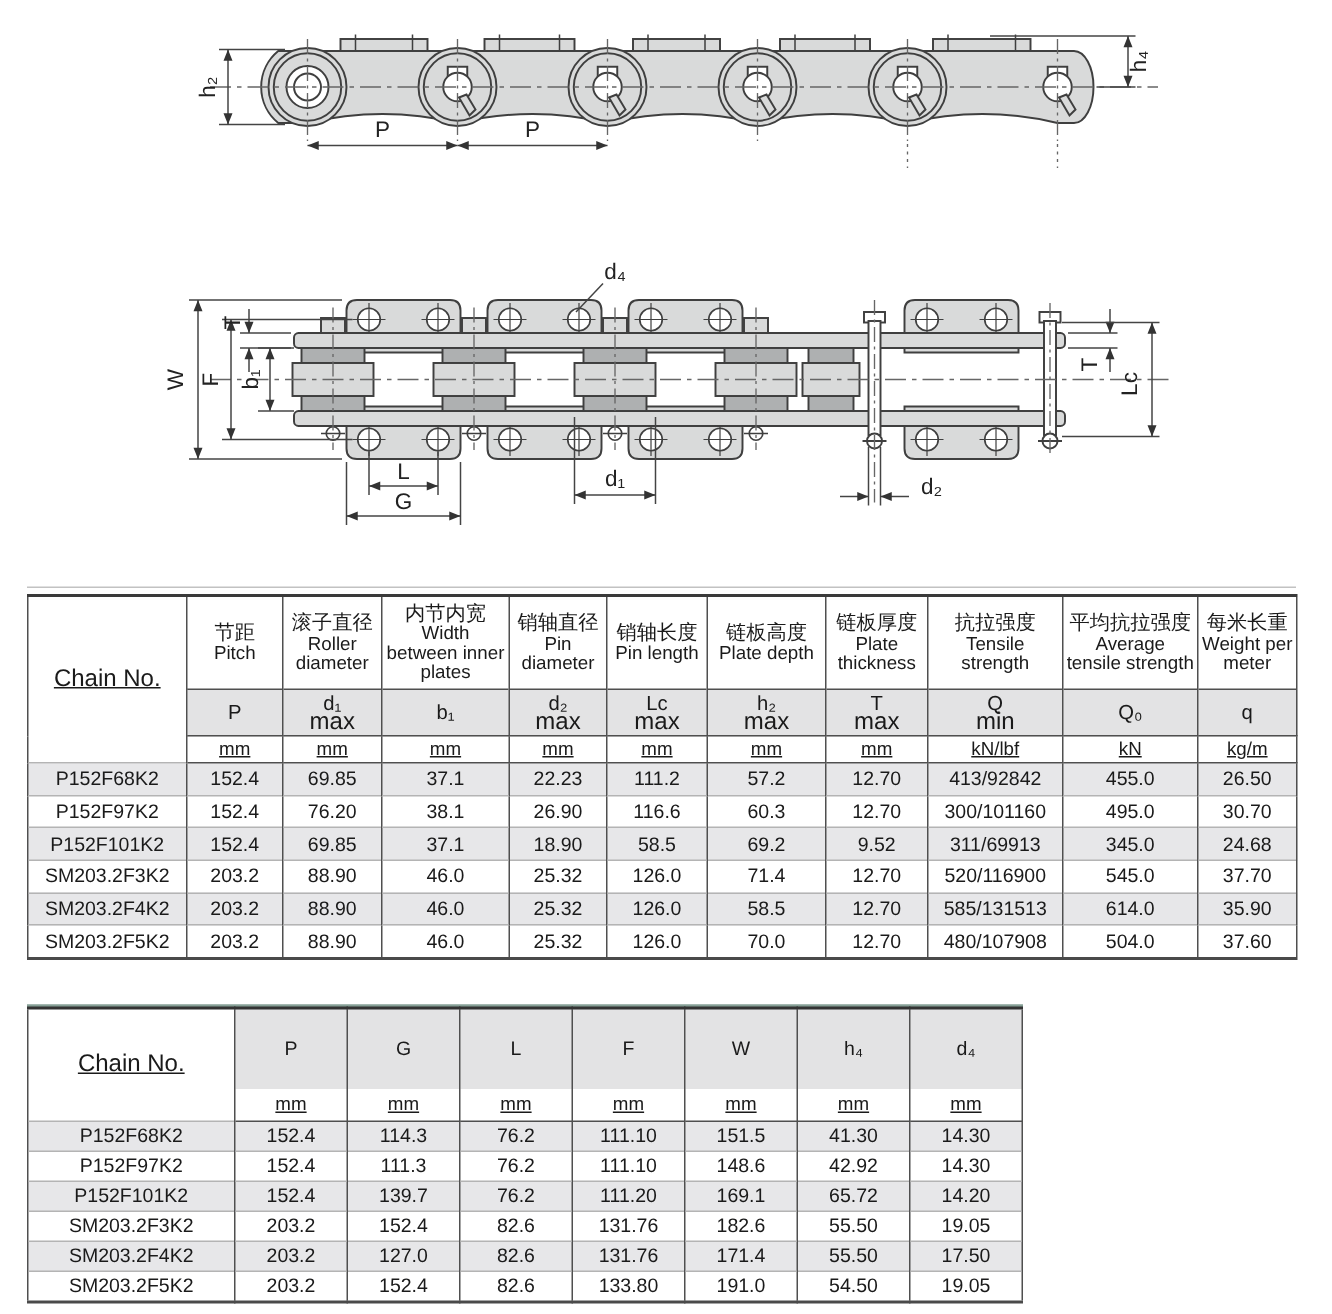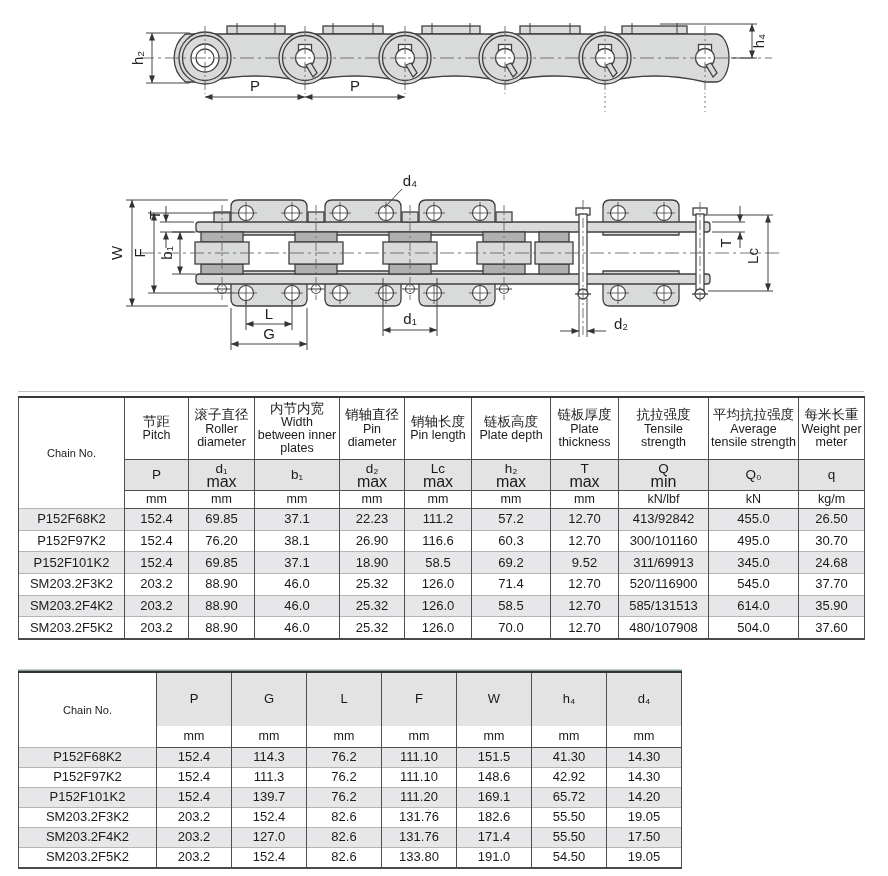--- a/index.html
+++ b/index.html
@@ -16,23 +16,23 @@
         font-size:13px;line-height:1.1;}
   #table1{border-top:2.5px solid #3a3a3a;border-bottom:2px solid #4a4a4a;}
   #table2{border-top:2.5px solid #333;box-shadow:0 -1.5px 0 #86a096;border-bottom:2px solid #4a4a4a;}
   th,td{border-left:1px solid #4f4f4f;border-right:1px solid #4f4f4f;
         padding:0 2px;text-align:center;font-weight:normal;vertical-align:middle;}
   table tr:first-child th{border-top:none;}
   .hdr-cn{font-size:13.5px;}
   .hdr-en{font-size:12.5px;line-height:13px;}
   .symrow th{background:#e3e3e4;height:30px;border-top:1px solid #4f4f4f;border-bottom:1px solid #4f4f4f;font-size:13.5px;}
   .symnote{font-size:16px;line-height:12px;}
-  .unitrow th{height:17px;font-size:12.5px;border-bottom:1.5px solid #4f4f4f;}
+  .unitrow th{height:17px;font-size:12.5px;border-bottom:1.5px solid #4f4f4f;text-decoration:underline;}
   #table2 .unitrow th{height:21px;}
-  .chainhdr{background:#fff;font-size:11px;}
+  .chainhdr{background:#fff;font-size:16px;text-decoration:underline;}
   #table1 thead tr:first-child th{height:61px;}
   #table2 thead tr:first-child th{height:53px;background:#e3e3e4;}
   #table2 thead tr:first-child th.chainhdr{background:#fff;}
   tbody td{height:20.7px;border-top:1px solid #b4b4b4;}
   #table2 tbody td{height:19px;}
   tbody tr.alt{background:#e7e7e9;}
   .chain-col{font-size:13px;margin-top:24px;}
 </style>
 </head>
 <body>

